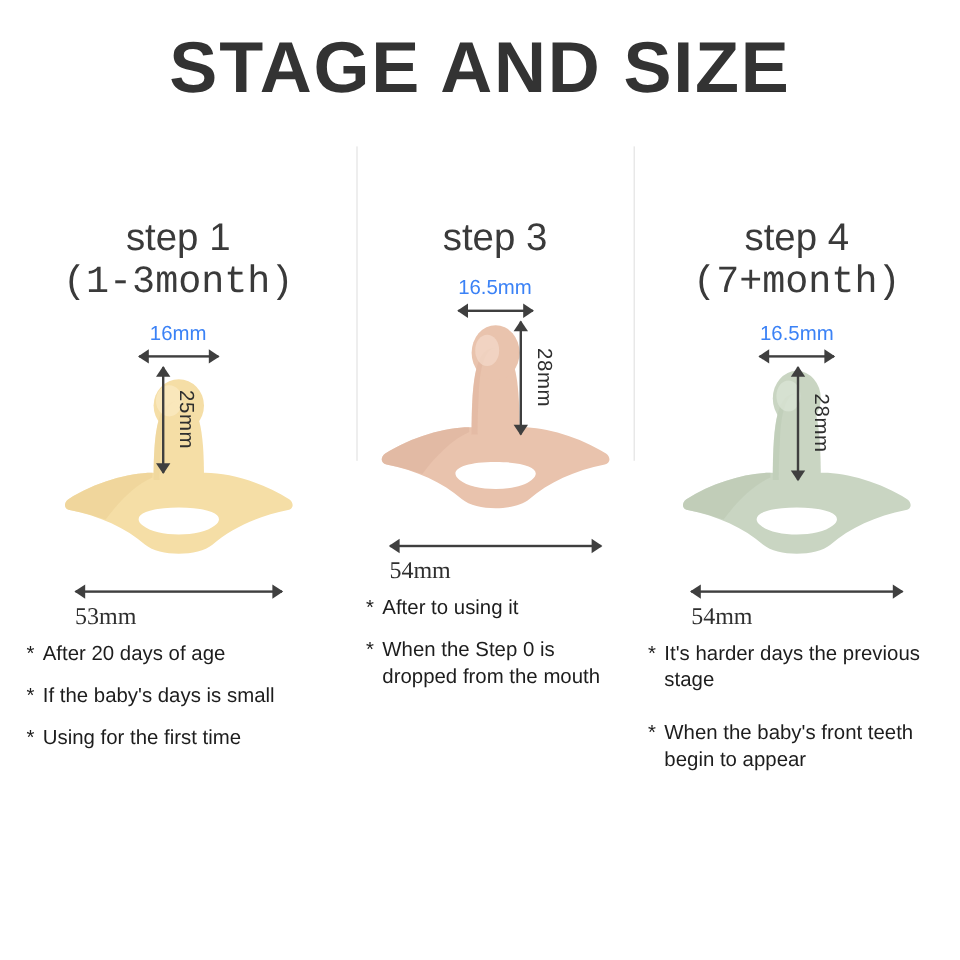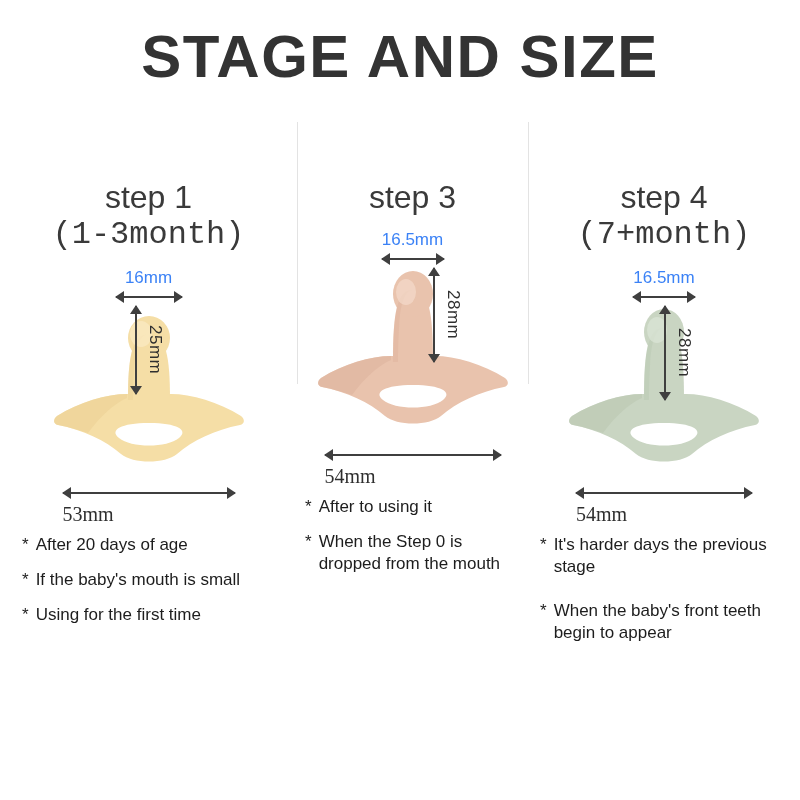--- a/index.html
+++ b/index.html
@@ -268,21 +268,21 @@
 
     </div>
 
     <div class="notes">
       <div class="note">
         <span class="bullet">*</span>
         <span class="note-text">After 20 days of age</span>
       </div>
       <div class="note">
         <span class="bullet">*</span>
-        <span class="note-text">If the baby's mouth is small</span>
+        <span class="note-text">If the baby's days is small</span>
       </div>
       <div class="note">
         <span class="bullet">*</span>
         <span class="note-text">Using for the first time</span>
       </div>
     </div>
   </div>
 
   <div class="column col-2">
 

